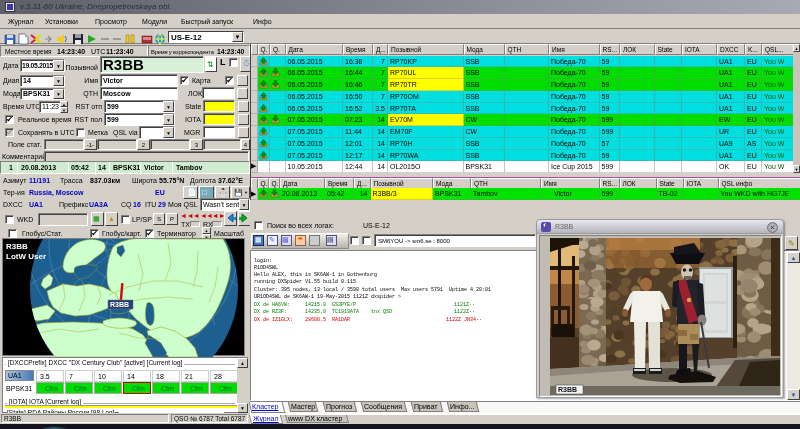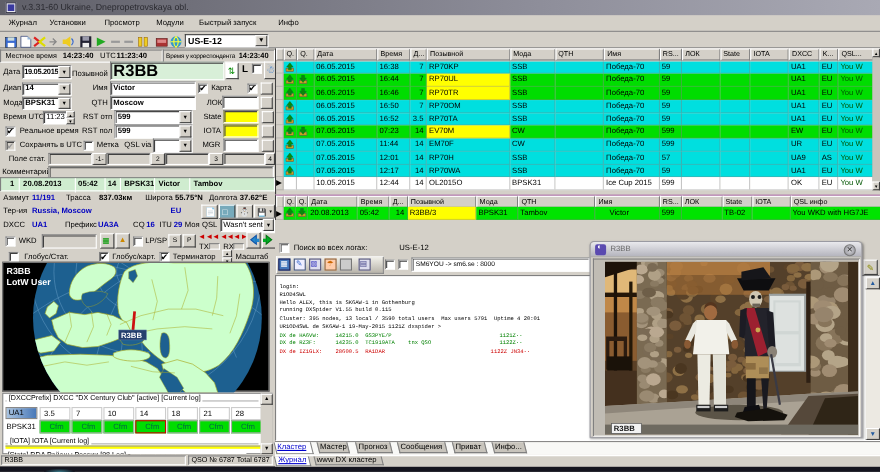--- a/index.html
+++ b/index.html
@@ -1,20 +1,20 @@
 <!DOCTYPE html>
 <html><head><meta charset="utf-8">
 <style>
 *{margin:0;padding:0;box-sizing:border-box;}
 html,body{width:800px;height:429px;overflow:hidden;background:#d4d0c8;font-family:"Liberation Sans",sans-serif;}
 .abs{position:absolute;}
 .sunk{border:1px solid;border-color:#808080 #fff #fff #808080;}
 .btn{border:1px solid;border-color:#fff #404040 #404040 #fff;background:#d4d0c8;}
 .inp{background:#fff;border:1px solid;border-color:#808080 #fff #fff #808080;box-shadow:inset 1px 1px 0 #404040;}
-.t7{font-size:7px;} .t8{font-size:8px;} .b{font-weight:bold;}
+.t7{font-size:7px;} .t8{font-size:8px;font-style:italic;} .b{font-weight:bold;}
 .cb{width:9px;height:9px;background:#fff;border:1px solid;border-color:#808080 #fff #fff #808080;box-shadow:inset 1px 1px 0 #404040;font-size:8px;line-height:7px;text-align:center;}
 .hdrcell{position:absolute;top:0;height:11px;background:#d4d0c8;border:1px solid;border-color:#fff #808080 #808080 #fff;font-size:6.5px;padding:1px 0 0 2px;overflow:hidden;white-space:nowrap;}
 .cell{position:absolute;overflow:hidden;white-space:nowrap;font-size:7px;padding-top:2px;padding-left:2px;border-right:1px solid rgba(128,128,128,.45);border-bottom:1px solid rgba(128,128,128,.35);}
 </style></head>
 <body>
 
 <div class="abs" style="left:0;top:0;width:800px;height:14px;background:linear-gradient(to right,#5f5f68,#8d8d99 60%,#a9a9b4);">
  <div class="abs" style="left:5px;top:2px;width:10px;height:10px;background:#e8e8f0;border:1px solid #334;">
       <div class="abs" style="left:1px;top:1px;width:6px;height:6px;background:#3a3aa0;"></div>
     </div>

